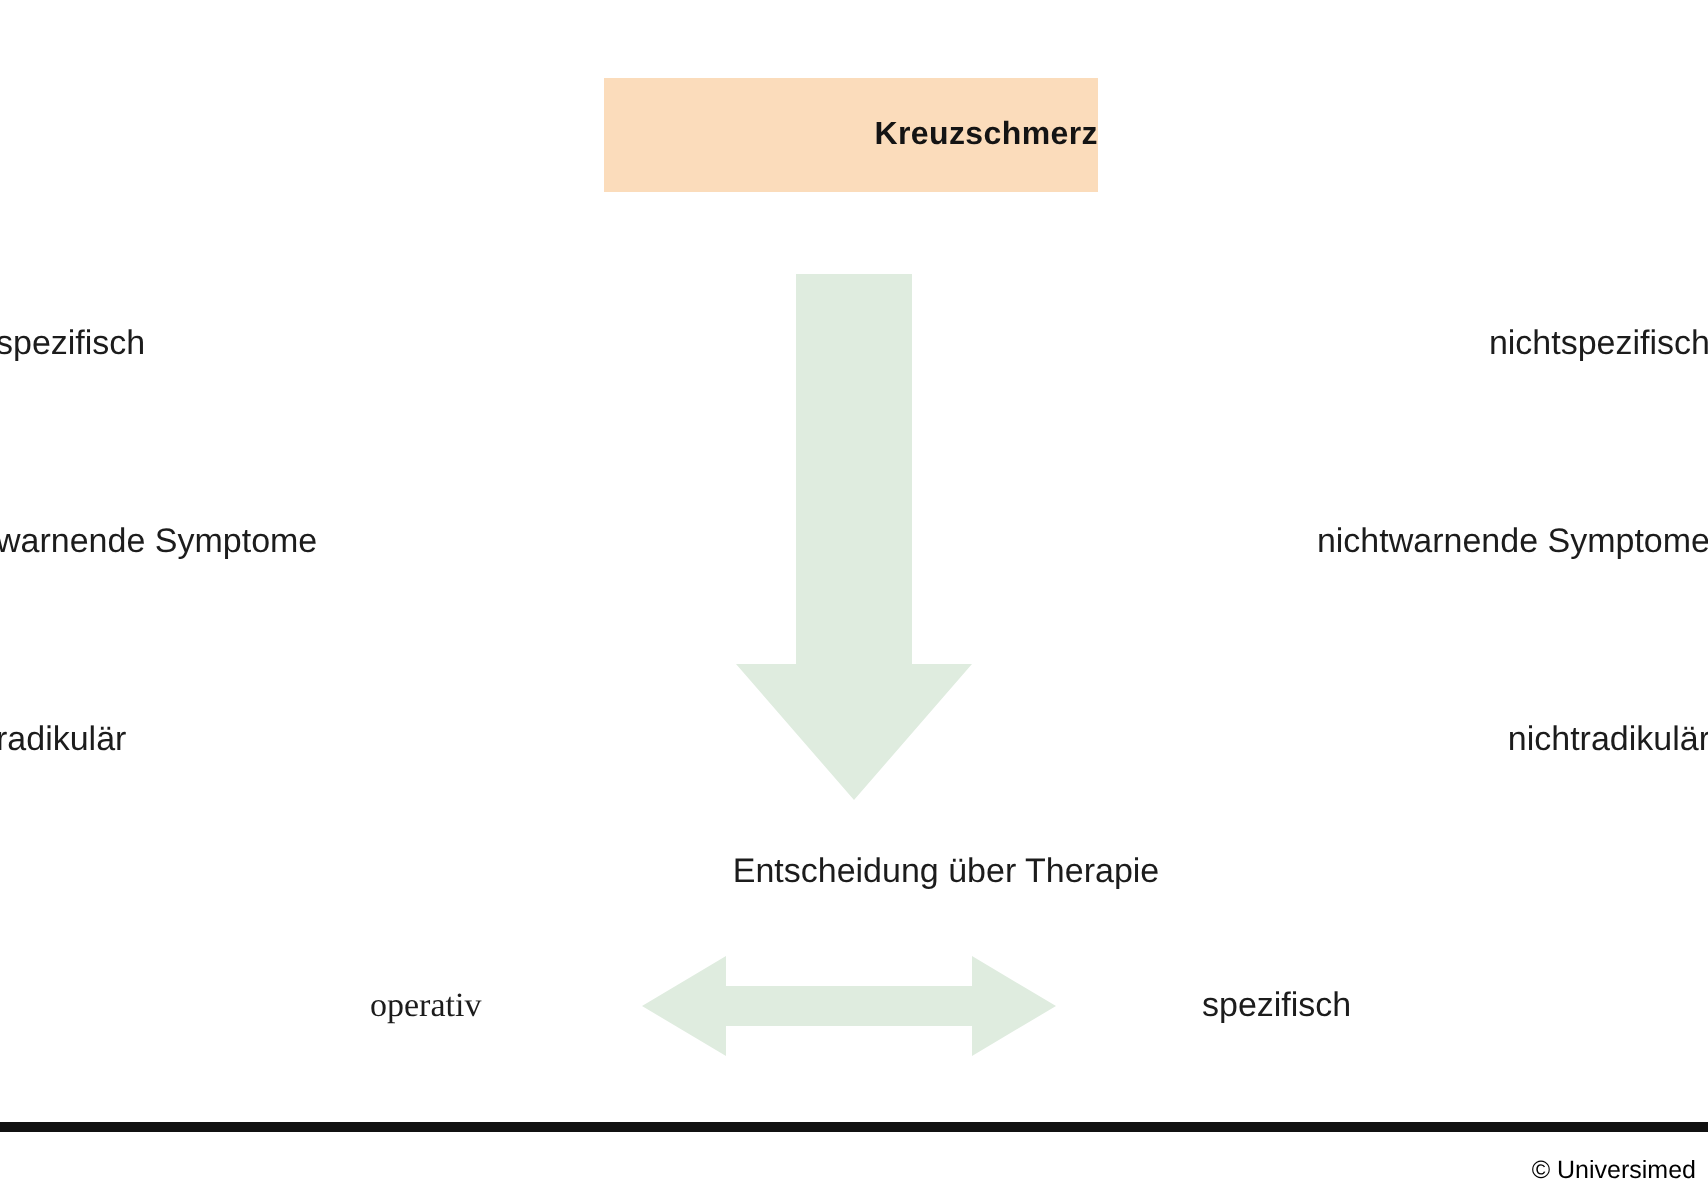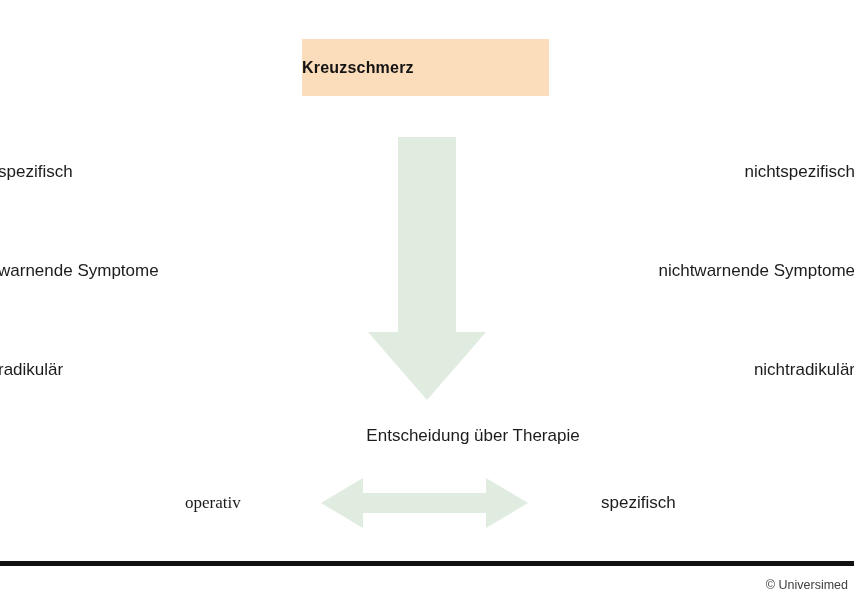--- a/index.html
+++ b/index.html
@@ -27,21 +27,21 @@
   
   .title-box {
     position: absolute;
     left: 302px;
     top: 39px;
     width: 247px;
     height: 57px;
     background: #fbdcbb;
     display: flex;
     align-items: center;
-    justify-content: flex-start;
+    justify-content: flex-end;
   }
   .title-box-label {
     font-size: 16px;
     font-weight: bold;
     letter-spacing: 0.2px;
     color: #141414;
     white-space: nowrap;
   }
 
   
@@ -101,21 +101,21 @@
     top: 561px;
     width: 854px;
     height: 5px;
     background: #111111;
   }
   .footer-credit {
     position: absolute;
     right: 6px;
     top: 578px;
     font-size: 12.5px;
-    color: #404040;
+    color: #000000;
     white-space: nowrap;
   }
 </style>
 </head>
 <body>
 
 <div id="diagram-canvas">
 
   <div class="title-box">
     <span class="title-box-label">Kreuzschmerz</span>

